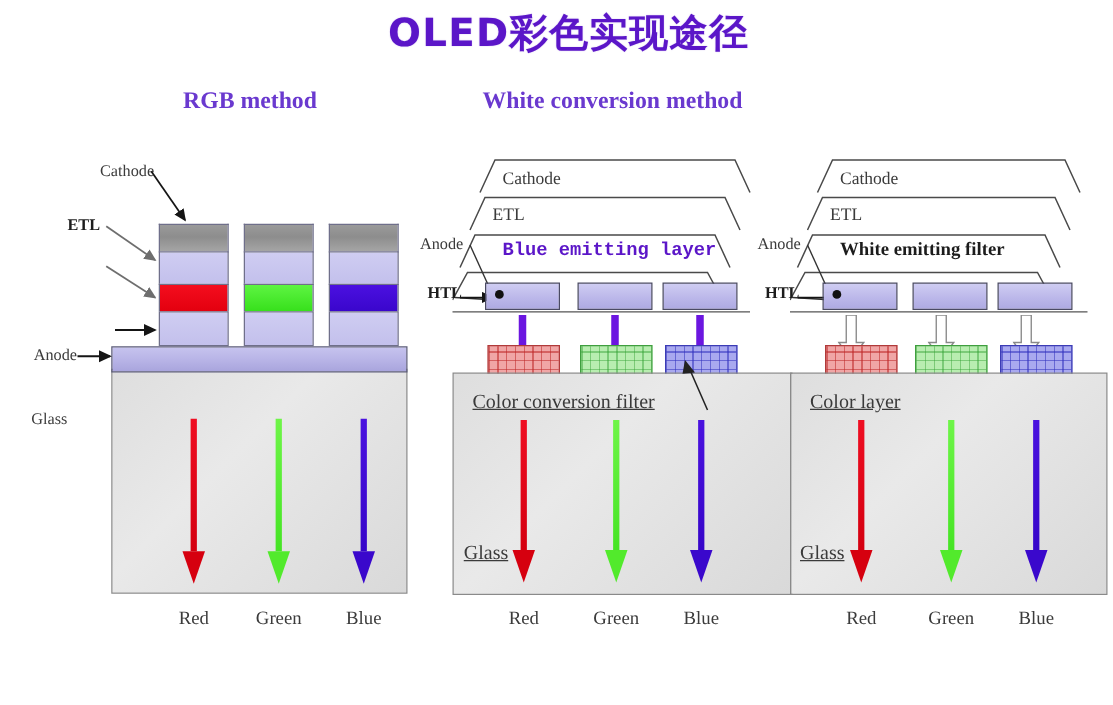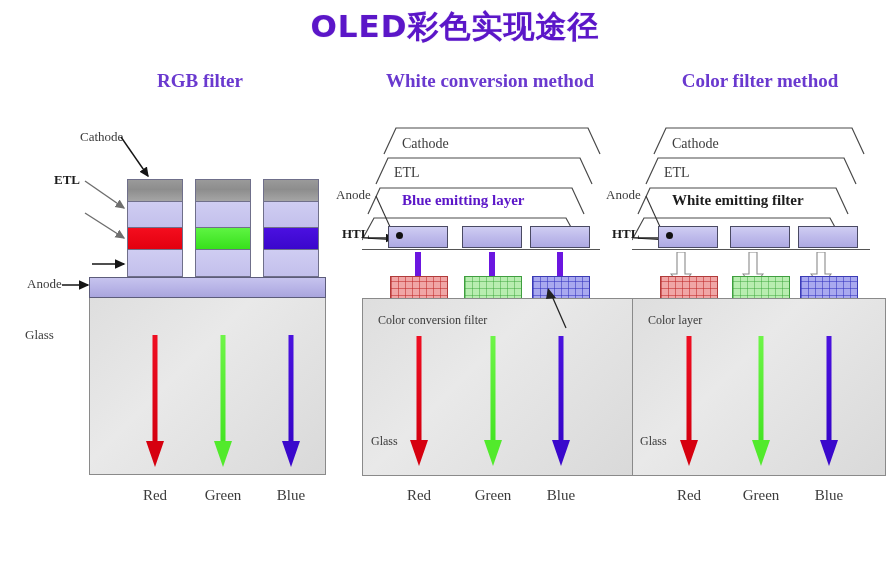--- a/index.html
+++ b/index.html
@@ -35,21 +35,21 @@
     white-space:nowrap;
   }
 
   
   .lbl{
     font-family:"Liberation Serif", serif;
     font-size:13px;
     color:#3b3b3b;
     white-space:nowrap;
   }
-  .lbl-sm{font-size:12px;}
+  .lbl-sm{font-size:16px;text-decoration:underline;}
   .lbl-b{font-weight:bold;color:#1c1c1c;}
   .lbl-purple{color:#5b16c8;font-weight:bold;}
 
   
   .stack{position:absolute;width:56px;}
   .layer{width:100%;box-sizing:border-box;border:1px solid #6f6f8a;border-bottom:none;}
   .layer:last-child{border-bottom:1px solid #6f6f8a;}
   .l-cathode{height:22px;background:linear-gradient(180deg,#9a9a9a 0%,#8d8d8d 45%,#a5a5a5 100%);}
   .l-etl{height:26px;background:linear-gradient(180deg,#cfcdf2 0%,#c3c0ec 100%);}
   .l-emit{height:22px;}
@@ -114,23 +114,22 @@
     font-size:15px;color:#555;letter-spacing:.3px;
   }
 </style>
 </head>
 <body>
 
 <div id="stage">
 
   <div class="abs" id="title">OLED彩色实现途径</div>
 
-  <div class="abs panel-head" style="left:60px;top:70px;width:260px;">RGB filter</div>
+  <div class="abs panel-head" style="left:60px;top:70px;width:260px;">RGB method</div>
   <div class="abs panel-head" style="left:330px;top:70px;width:300px;">White conversion method</div>
-  <div class="abs panel-head" style="left:620px;top:70px;width:260px;">Color filter method</div>
 
   <div class="glass-box" style="left:79px;top:295px;width:237px;height:180px;"></div>
 
   <div class="anode-bar" style="left:79px;top:277px;width:237px;"></div>
 
   <div class="stack" style="left:117px;top:179px;">
     <div class="layer l-cathode"></div>
     <div class="layer l-etl"></div>
     <div class="layer l-emit e-red"></div>
     <div class="layer l-htl"></div>
@@ -195,21 +194,21 @@
 
   <svg class="abs" style="left:352px;top:124px;width:240px;height:120px;pointer-events:none;">
     <path d="M22,30 L34,4 L226,4 L238,30" fill="none" stroke="#4a4a4a" stroke-width="1.2"></path>
     <path d="M14,60 L26,34 L218,34 L230,60" fill="none" stroke="#4a4a4a" stroke-width="1.2"></path>
     <path d="M6,90 L18,64 L210,64 L222,90" fill="none" stroke="#4a4a4a" stroke-width="1.2"></path>
     <path d="M0,116 L12,94 L204,94 L216,116" fill="none" stroke="#4a4a4a" stroke-width="1.2"></path>
   </svg>
 
   <div class="abs lbl" style="left:392px;top:136px;font-size:14px;">Cathode</div>
   <div class="abs lbl" style="left:384px;top:165px;font-size:14px;">ETL</div>
-  <div class="abs lbl lbl-purple" style="left:392px;top:192px;font-size:15px;">Blue emitting layer</div>
+  <div class="abs lbl lbl-purple" style="left:392px;top:192px;font-size:15px;font-family:Liberation Mono, monospace;">Blue emitting layer</div>
   <div class="abs lbl" style="left:326px;top:187px;font-size:13px;">Anode</div>
   <div class="abs lbl lbl-b" style="left:332px;top:226px;font-size:13px;">HTL</div>
 
   <svg class="abs" style="left:352px;top:190px;width:50px;height:60px;pointer-events:none;">
     <line x1="14" y1="6" x2="34" y2="50" stroke="#333" stroke-width="1.1"></line>
     <line x1="2" y1="48" x2="34" y2="50" stroke="#333" stroke-width="1.1"></line>
   </svg>
   <svg class="abs" style="left:358px;top:230px;width:34px;height:16px;pointer-events:none;">
     <line x1="0" y1="8" x2="26" y2="8" stroke="#151515" stroke-width="1.4" marker-end="url(#ah-dark)"></line>
     <path d="M24,4 L32,8 L24,12 z" fill="#151515"></path>

